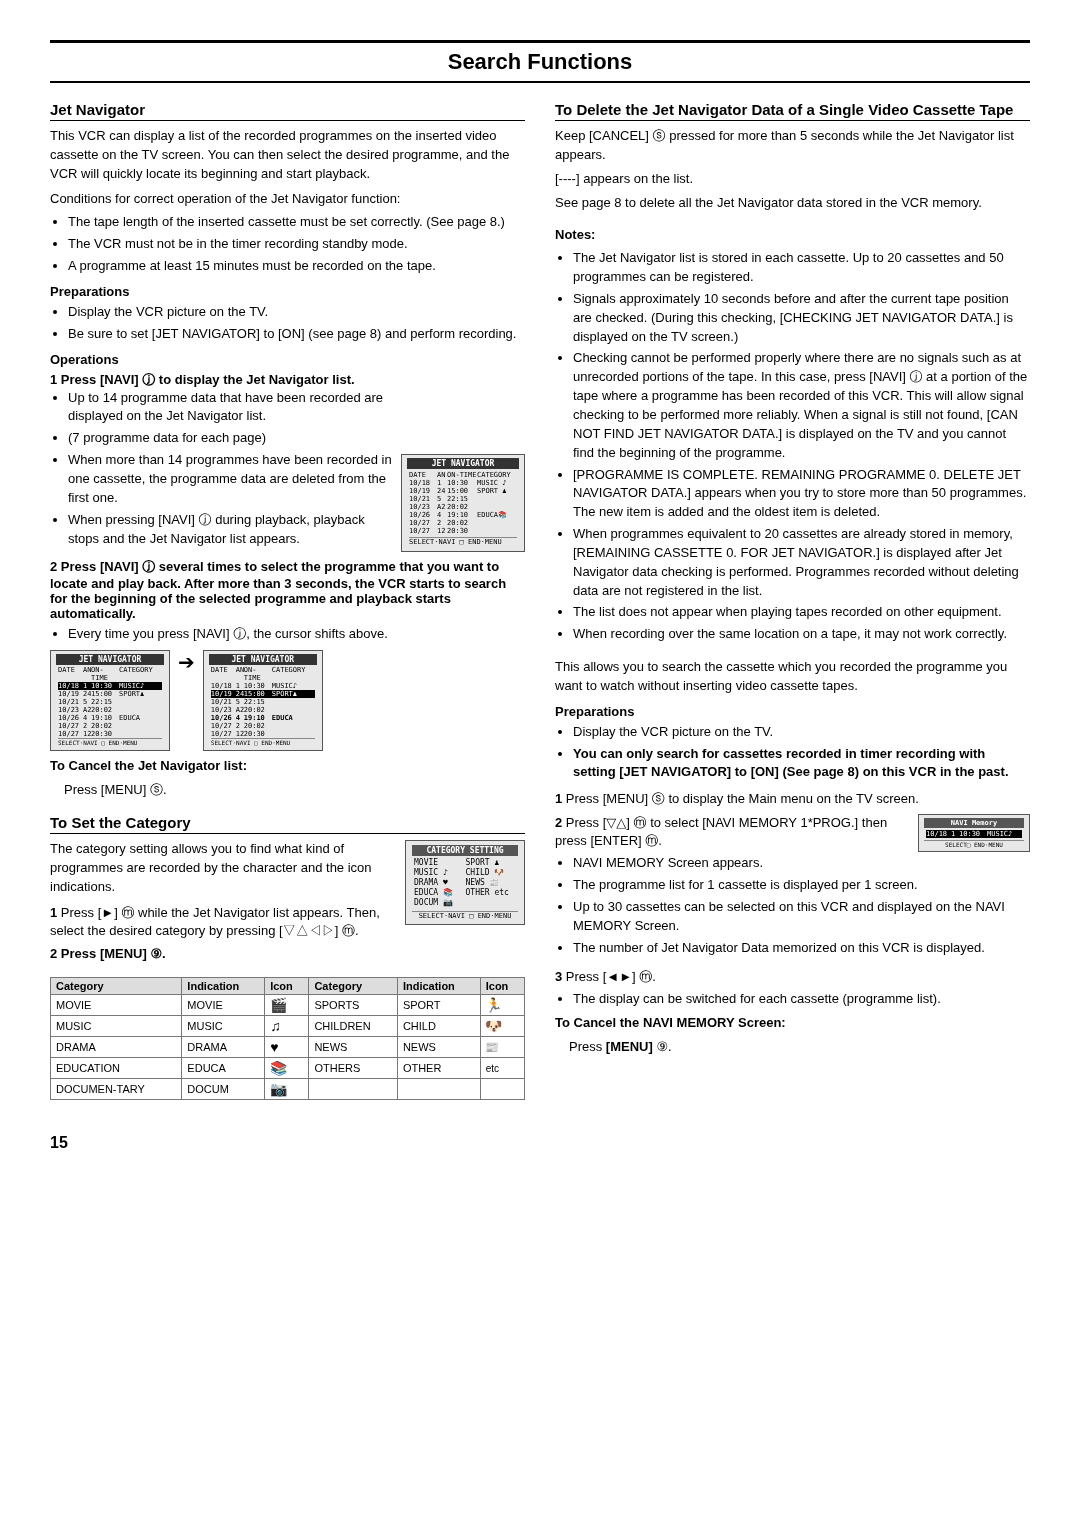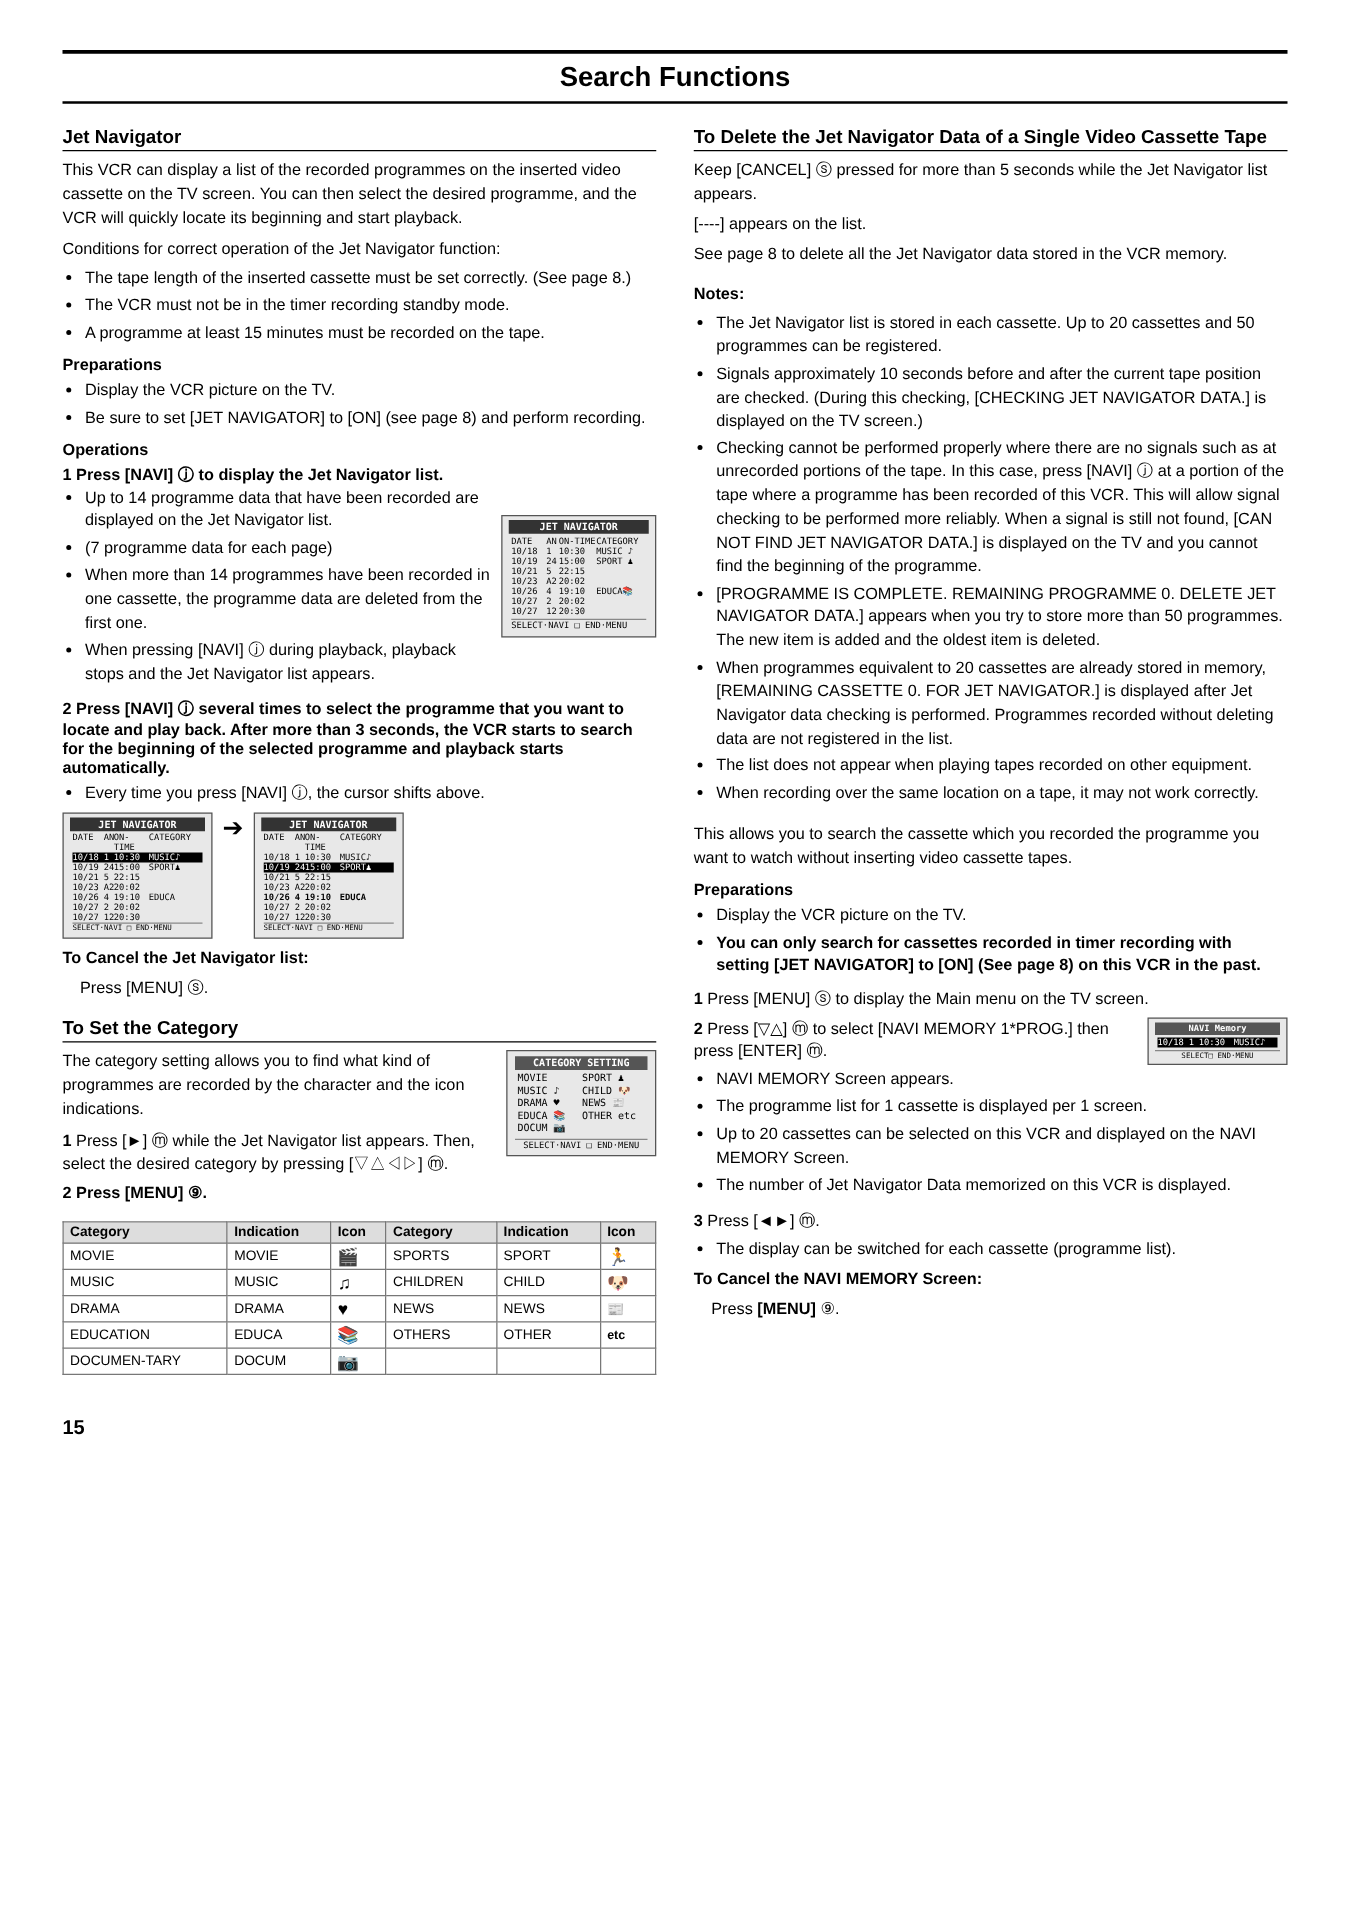--- a/index.html
+++ b/index.html
@@ -109,21 +109,21 @@
 
       <h3>Preparations</h3>
       <ul>
         <li>Display the VCR picture on the TV.</li>
         <li>Be sure to set [JET NAVIGATOR] to [ON] (see page 8) and perform recording.</li>
       </ul>
 
       <h3>Operations</h3>
 
       <div class="step">
-        <div style="display:flex; align-items:center; gap:8px;">
+        <div style="display:flex; align-items:flex-end; gap:8px;">
           <div style="flex:1;">
             <span class="step-num">1 </span>
             <span class="bold">Press [NAVI] ⓙ to display the Jet Navigator list.</span>
             <ul style="margin-top:0;">
               <li>Up to 14 programme data that have been recorded are displayed on the Jet Navigator list.</li>
               <li>(7 programme data for each page)</li>
               <li>When more than 14 programmes have been recorded in one cassette, the programme data are deleted from the first one.</li>
               <li>When pressing [NAVI] ⓙ during playback, playback stops and the Jet Navigator list appears.</li>
             </ul>
           </div>
@@ -376,21 +376,21 @@
             <td>NEWS</td>
             <td>NEWS</td>
             <td class="icon-cell" style="font-size:11px;">📰</td>
           </tr>
           <tr>
             <td>EDUCATION</td>
             <td>EDUCA</td>
             <td class="icon-cell">📚</td>
             <td>OTHERS</td>
             <td>OTHER</td>
-            <td class="icon-cell" style="font-size:10px; font-weight:bold;">etc</td>
+            <td class="icon-cell" style="font-size:10px; font-weight:normal;">etc</td>
           </tr>
           <tr>
             <td>DOCUMEN-TARY</td>
             <td>DOCUM</td>
             <td class="icon-cell">📷</td>
             <td></td>
             <td></td>
             <td></td>
           </tr>
         </tbody>
@@ -444,21 +444,21 @@
                 <span>MUSIC♪</span>
             </div>
           </div>
           <div style="font-size:6px; border-top:1px solid #888; text-align:center;">SELECT□ END·MENU</div>
         </div>
         <span class="step-num">2 </span>
         <span>Press [▽△] ⓜ to select [NAVI MEMORY 1*PROG.] then press [ENTER] ⓜ.</span>
         <ul style="margin-top:4px;">
           <li>NAVI MEMORY Screen appears.</li>
           <li>The programme list for 1 cassette is displayed per 1 screen.</li>
-          <li>Up to 20 cassettes can be selected on this VCR and displayed on the NAVI MEMORY Screen.</li>
+          <li>Up to 30 cassettes can be selected on this VCR and displayed on the NAVI MEMORY Screen.</li>
           <li>The number of Jet Navigator Data memorized on this VCR is displayed.</li>
         </ul>
       </div>
 
       <div class="step">
         <span class="step-num">3 </span>
         <span>Press [◄►] ⓜ.</span>
         <ul style="margin-top:4px;">
           <li>The display can be switched for each cassette (programme list).</li>
         </ul>

